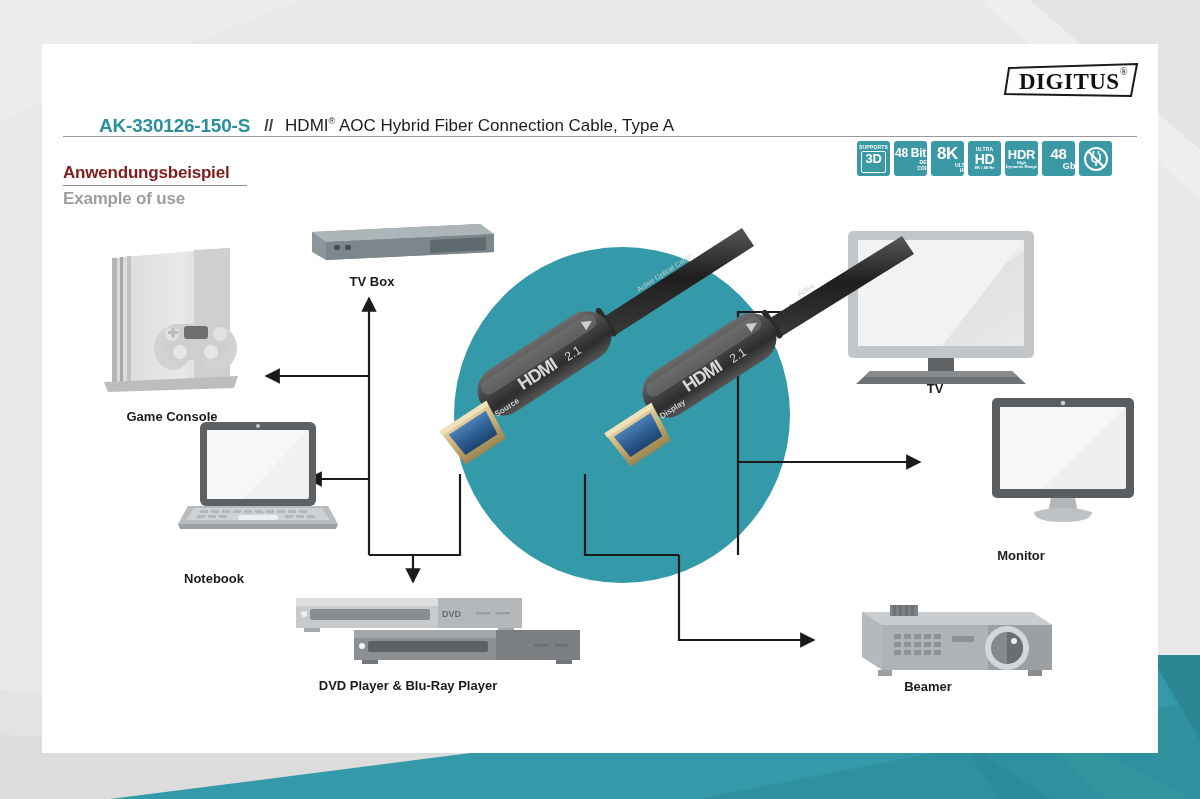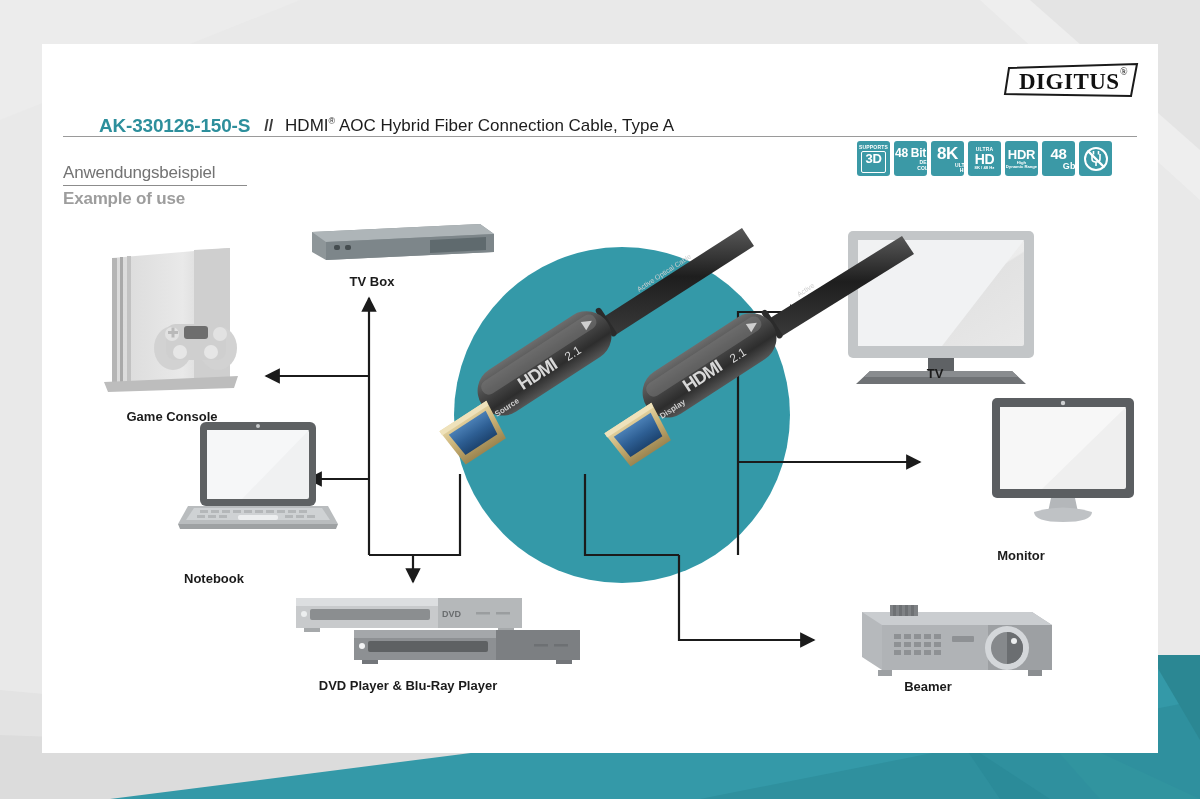--- a/index.html
+++ b/index.html
@@ -35,21 +35,21 @@
   }
   .slashes{color:#3a3a3a;font-weight:bold;font-size:16px;margin:0 12px 0 14px;line-height:20px;}
   .prodname{color:#1c1c1c;font-size:17px;line-height:20px;}
   .prodname sup{font-size:9px;vertical-align:super;}
   .title-rule{
     position:absolute;left:63px;top:136px;width:1074px;height:1px;background:#9a9a9a;
   }
 
   
   .sec-de{
-    position:absolute;left:63px;top:163px;font-size:17px;font-weight:normal;color:#737373;
+    position:absolute;left:63px;top:163px;font-size:17px;font-weight:bold;color:#7f1d1d;
     letter-spacing:-0.2px;
   }
   .sec-rule{position:absolute;left:63px;top:185px;width:184px;height:1px;background:#8c8c8c;}
   .sec-en{
     position:absolute;left:63px;top:189px;font-size:17px;font-weight:bold;color:#9d9d9d;
     letter-spacing:-0.2px;
   }
 
   
   .badges{position:absolute;left:857px;top:141px;display:flex;gap:4px;align-items:flex-start;}
@@ -417,18 +417,18 @@
           <polygon points="565,200 621,200 620,205 565,205" fill="#efe2bb"></polygon>
         </g>
         <text x="757" y="97" font-family="'Liberation Sans',sans-serif" font-size="7" fill="#cfcfcf" transform="rotate(-33 757,97)">Active</text>
       </g>
     </svg>
 
     <div class="dev-label" style="left:330px;top:74px;">TV Box</div>
     <div class="dev-label" style="left:130px;top:196px;margin-top:13px;">Game Console</div>
     <div class="dev-label" style="left:172px;top:371px;">Notebook</div>
     <div class="dev-label" style="left:366px;top:478px;">DVD Player &amp; Blu-Ray Player</div>
-    <div class="dev-label" style="left:893px;top:166px;">TV</div>
+    <div class="dev-label" style="left:893px;top:181px;">TV</div>
     <div class="dev-label" style="left:979px;top:348px;">Monitor</div>
     <div class="dev-label" style="left:886px;top:479px;">Beamer</div>
   </div>
 
 </div>
 
 </body></html>

